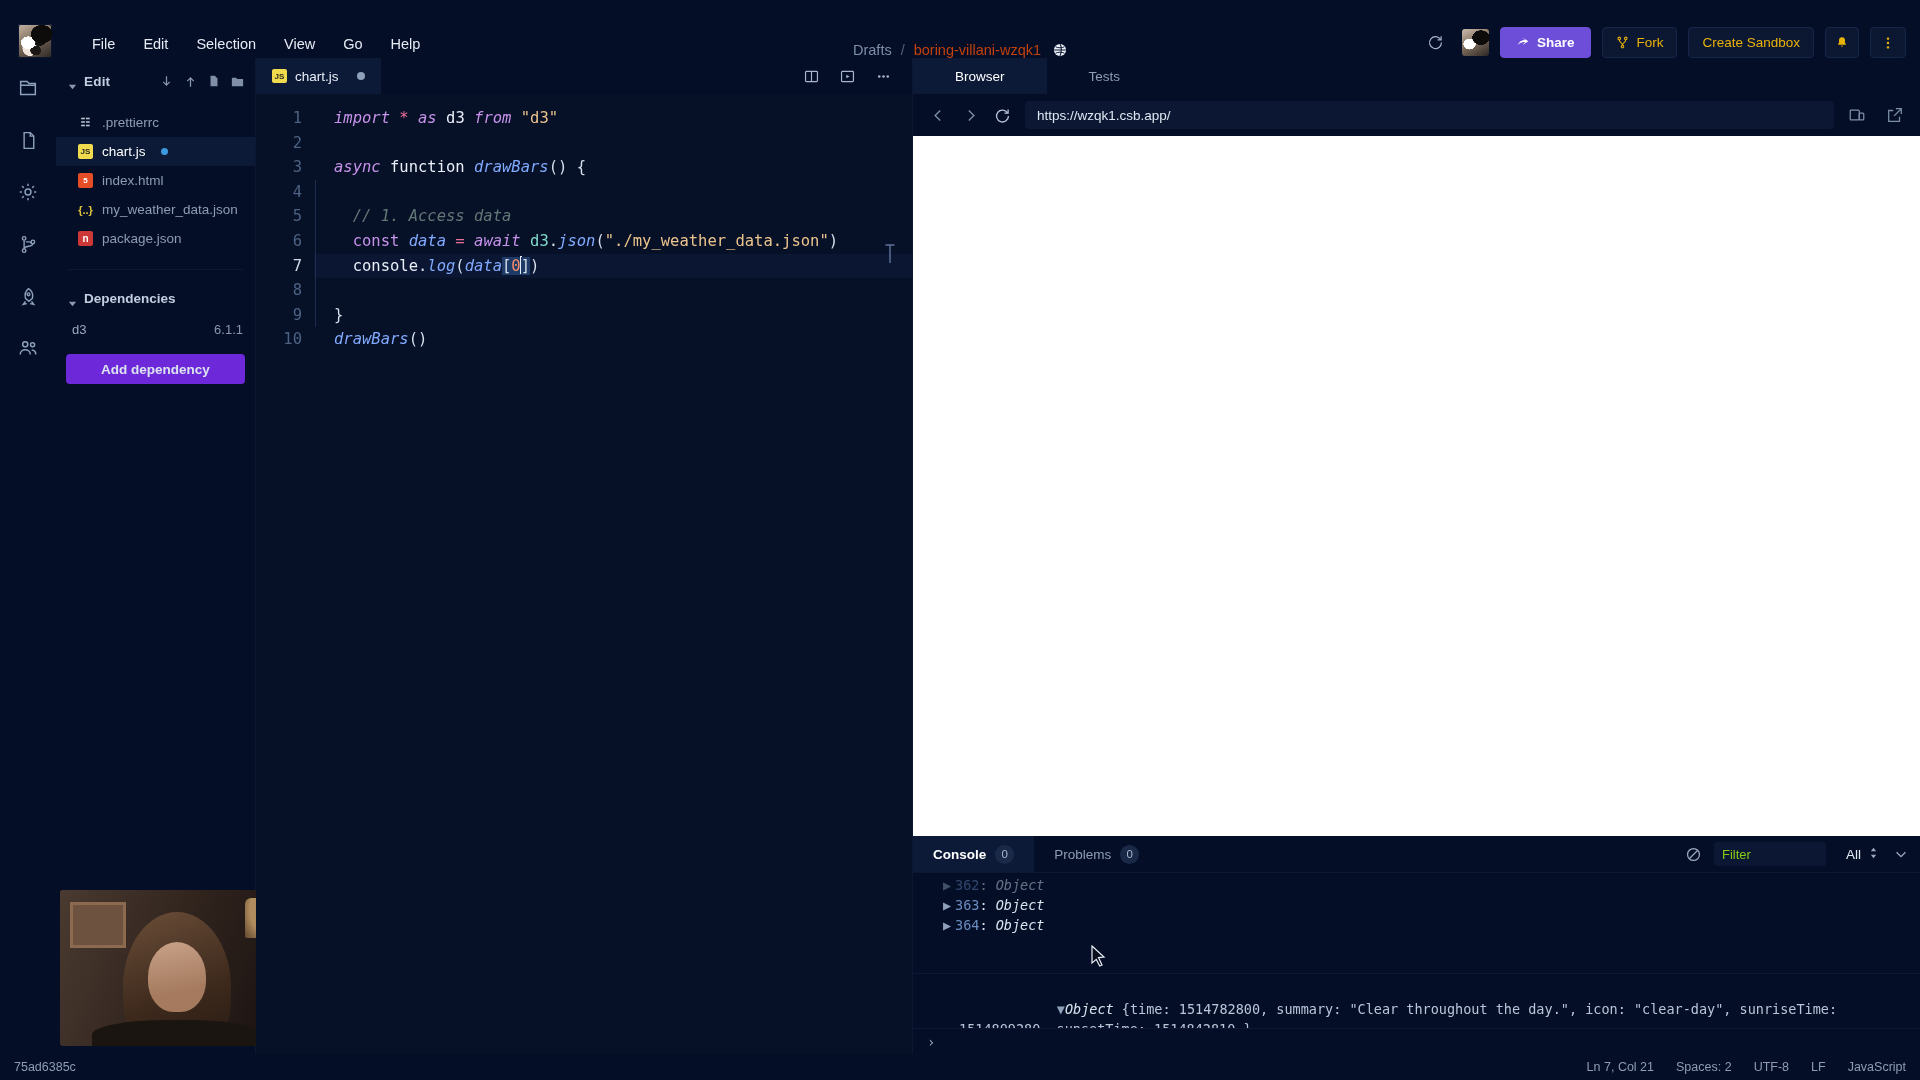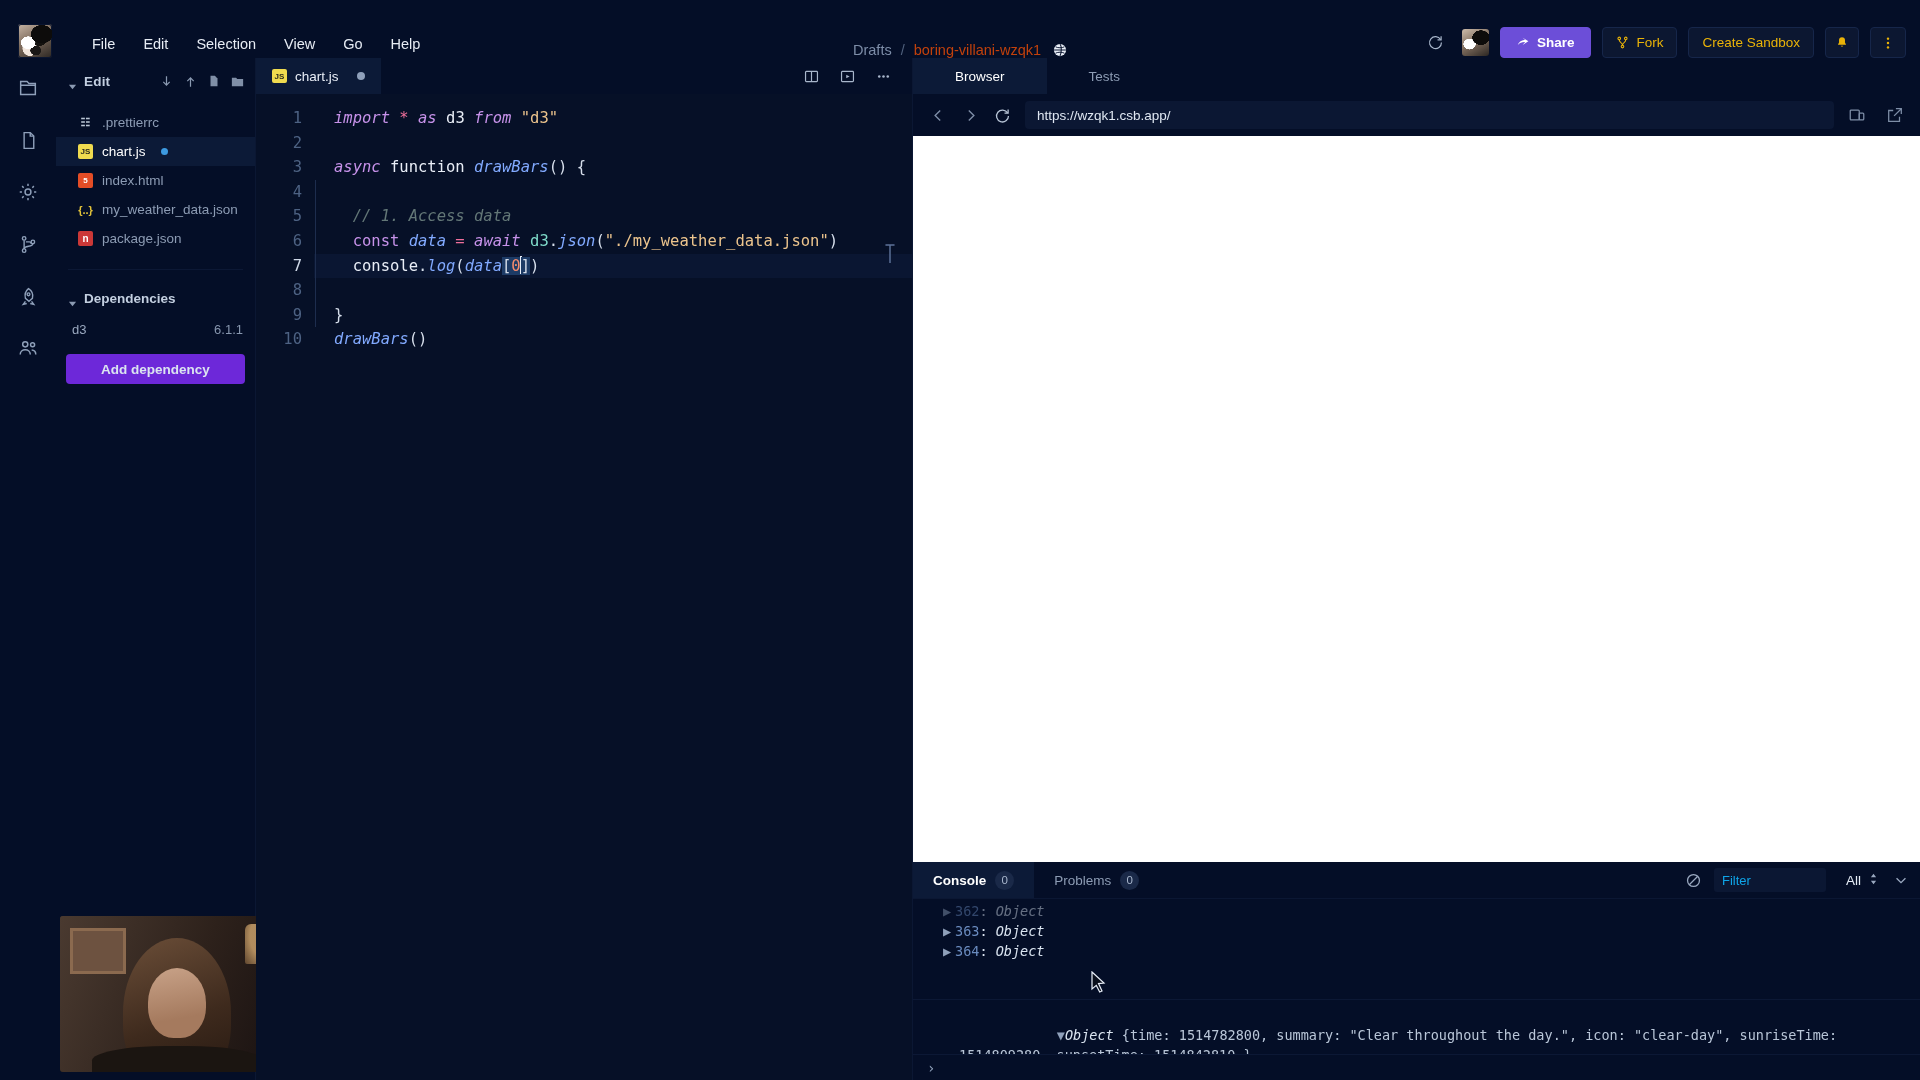--- a/index.html
+++ b/index.html
@@ -253,21 +253,21 @@
   .c-tab.active { background: #0c1a37; color: #ffffff; font-weight: bold; }
   .badge {
     min-width: 19px; height: 19px; padding: 0 5px; border-radius: 10px;
     background: #1a2948; color: #a9b7cd; font-size: 11.5px;
     display: flex; align-items: center; justify-content: center; font-weight: normal;
   }
   .c-tools { margin-left: auto; display: flex; align-items: center; gap: 10px; padding-right: 10px; }
   .ban-ic { color: #9aa9c0; cursor: pointer; width: 20px; height: 20px; display: flex; align-items: center; justify-content: center; }
   .filter-input {
     width: 112px; height: 24px; background: #0b1733; border-radius: 3px;
-    color: #0ea5e9; font-size: 13px; display: flex; align-items: center; padding: 0 8px;
+    color: #84cc16; font-size: 13px; display: flex; align-items: center; padding: 0 8px;
   }
   .sel-all {
     display: flex; align-items: center; gap: 8px; color: #e4ebf5; font-size: 13.5px;
     padding: 0 4px 0 10px; cursor: pointer;
   }
   .chev-ic { color: #9aa9c0; width: 18px; height: 18px; display: flex; align-items: center; justify-content: center; cursor: pointer; }
 
   .console-body {
     height: 155px; overflow: hidden; position: relative;
     font-family: "DejaVu Sans Mono", monospace; font-size: 13.5px; line-height: 20px;
@@ -659,13 +659,25 @@
           </svg>
         </div>
 
         <div class="prompt-row">
           <span class="prompt-chev">›</span>
         </div>
       </div>
     </div>
   </div>
 
+  <div class="statusbar">
+    <div class="sb-left">
+      <span class="sb-item">75ad6385c</span>
+    </div>
+    <div class="sb-right">
+      <span class="sb-item">Ln 7, Col 21</span>
+      <span class="sb-item">Spaces: 2</span>
+      <span class="sb-item">UTF-8</span>
+      <span class="sb-item">LF</span>
+      <span class="sb-item">JavaScript</span>
+    </div>
+  </div>
 </div>
 
 </body></html>

